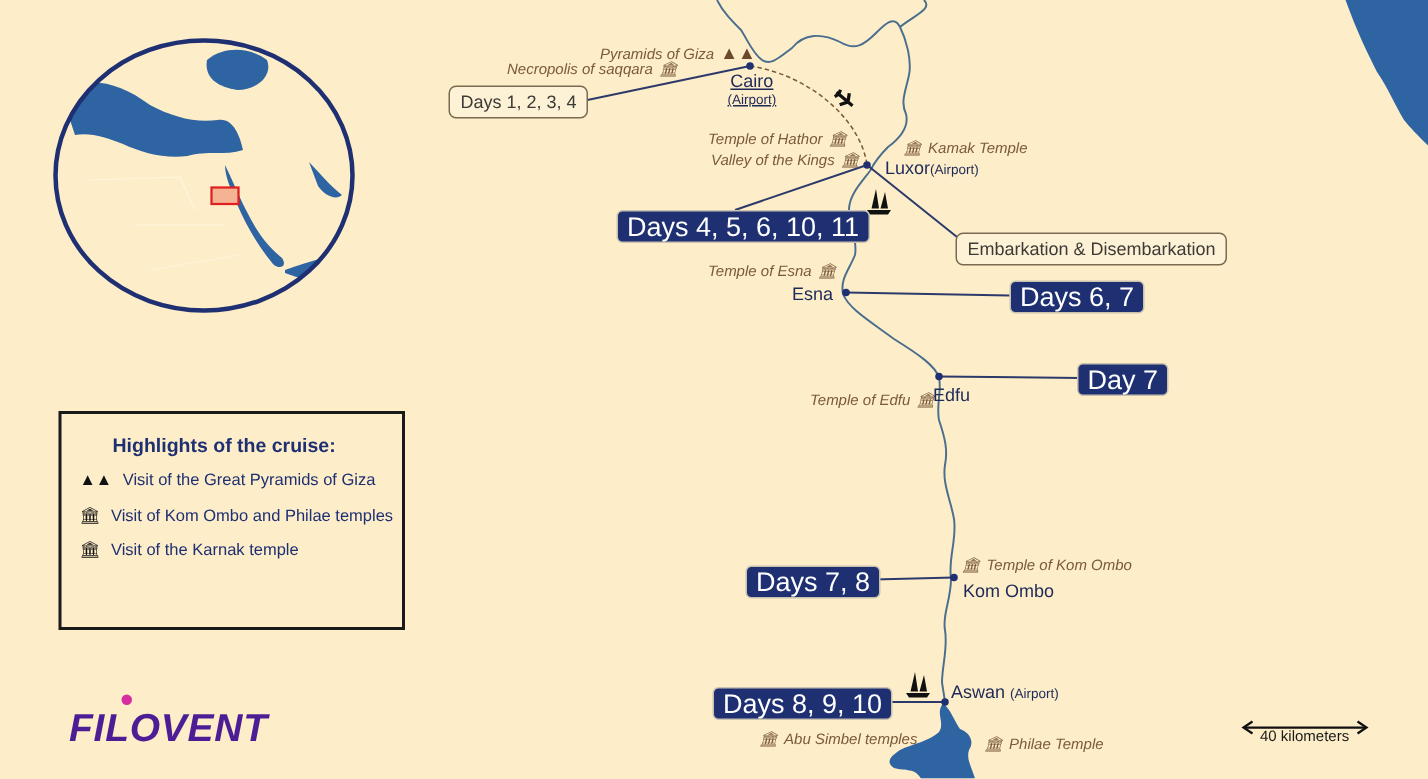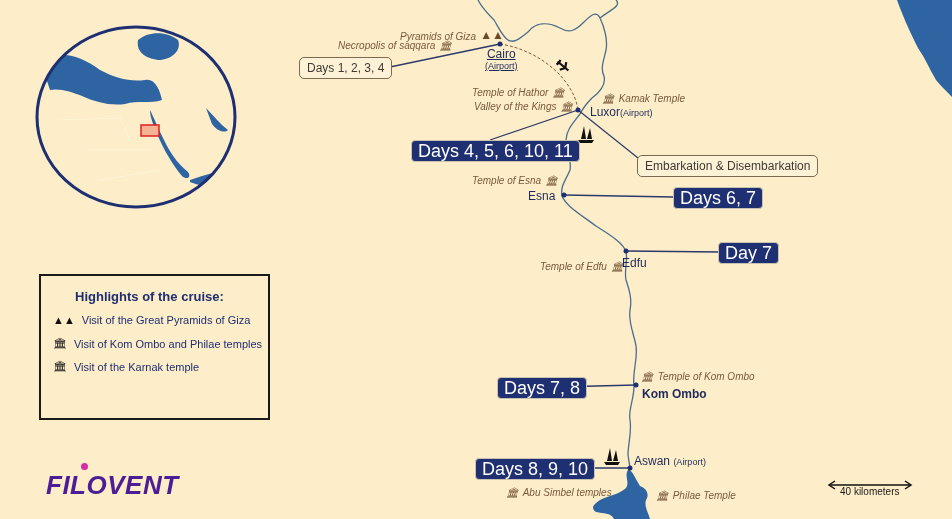--- a/index.html
+++ b/index.html
@@ -123,21 +123,21 @@
     <span>Philae Temple</span>
   </div>
 
 <div class="city" style="left:485px;top:48px;text-align:center;text-decoration:underline;">
     <div>Cairo</div>
     <div style="font-size:9px;">(Airport)</div>
   </div>
 <div class="city" style="left:590px;top:106px;"><span>Luxor</span><small>(Airport)</small></div>
 <div class="city" style="left:528px;top:190px;">Esna</div>
 <div class="city" style="left:593px;top:257px;margin-left:29px;">Edfu</div>
-<div class="city" style="left:642px;top:388px;font-weight:bold;">Kom Ombo</div>
+<div class="city" style="left:642px;top:388px;">Kom Ombo</div>
 <div class="city" style="left:634px;top:455px;"><span>Aswan</span> <small>(Airport)</small></div>
 
 <div class="tag-light" style="left:299px;top:57px;">Days 1, 2, 3, 4</div>
 <div class="tag-dark" style="left:411px;top:140px;">Days 4, 5, 6, 10, 11</div>
 <div class="tag-light" style="left:637px;top:155px;">Embarkation &amp; Disembarkation</div>
 <div class="tag-dark" style="left:673px;top:187px;">Days 6, 7</div>
 <div class="tag-dark" style="left:718px;top:242px;">Day 7</div>
 <div class="tag-dark" style="left:497px;top:377px;">Days 7, 8</div>
 <div class="tag-dark" style="left:475px;top:458px;">Days 8, 9, 10</div>
 

